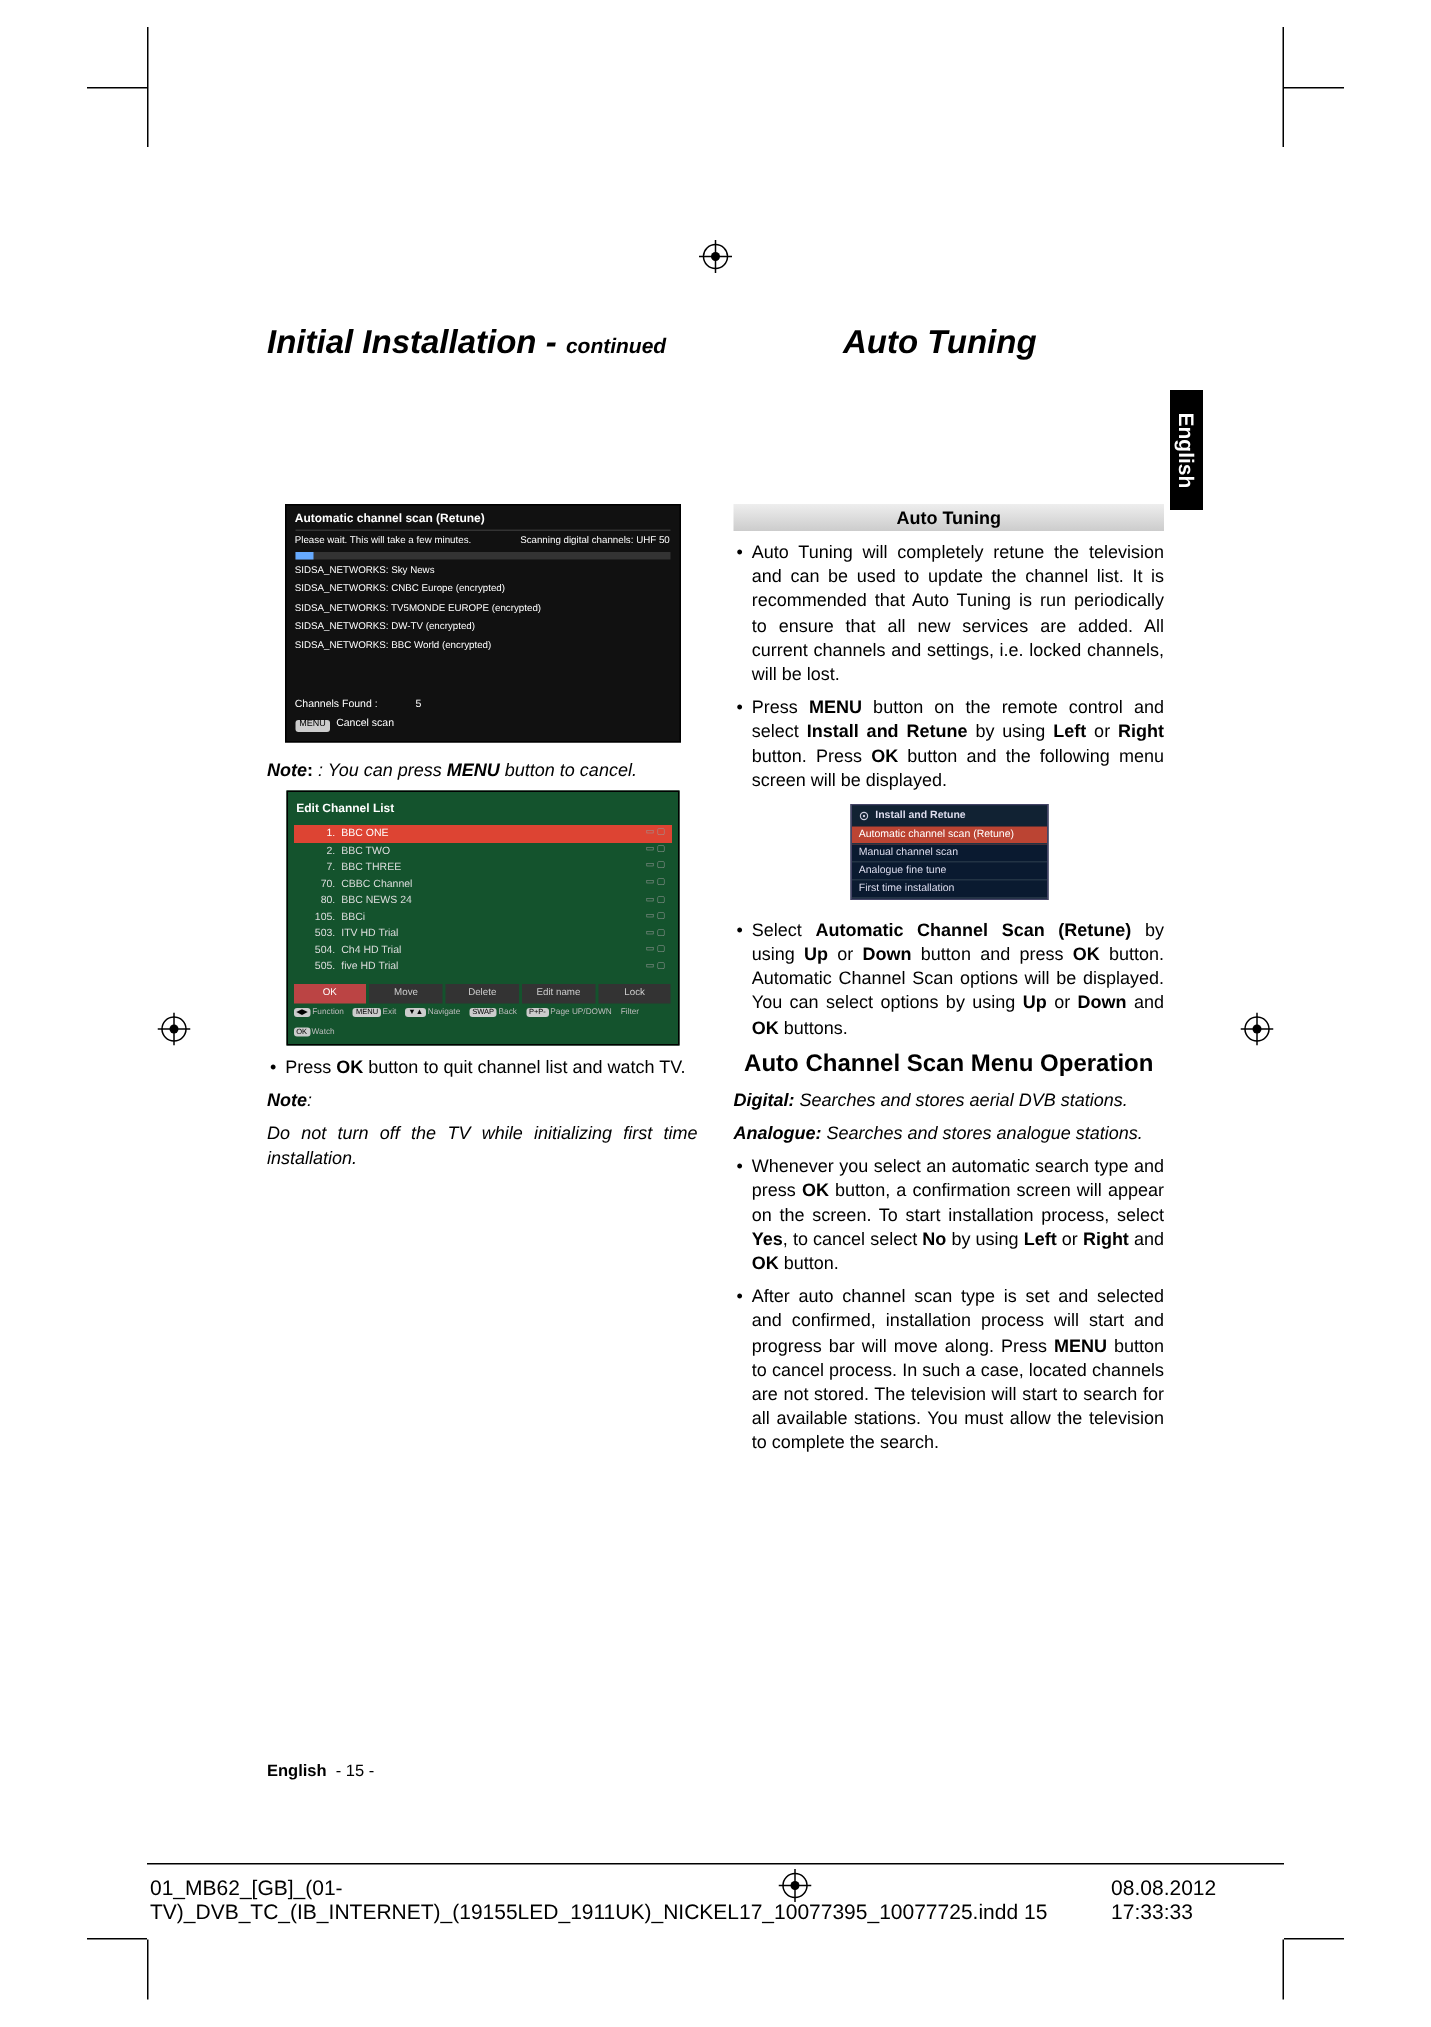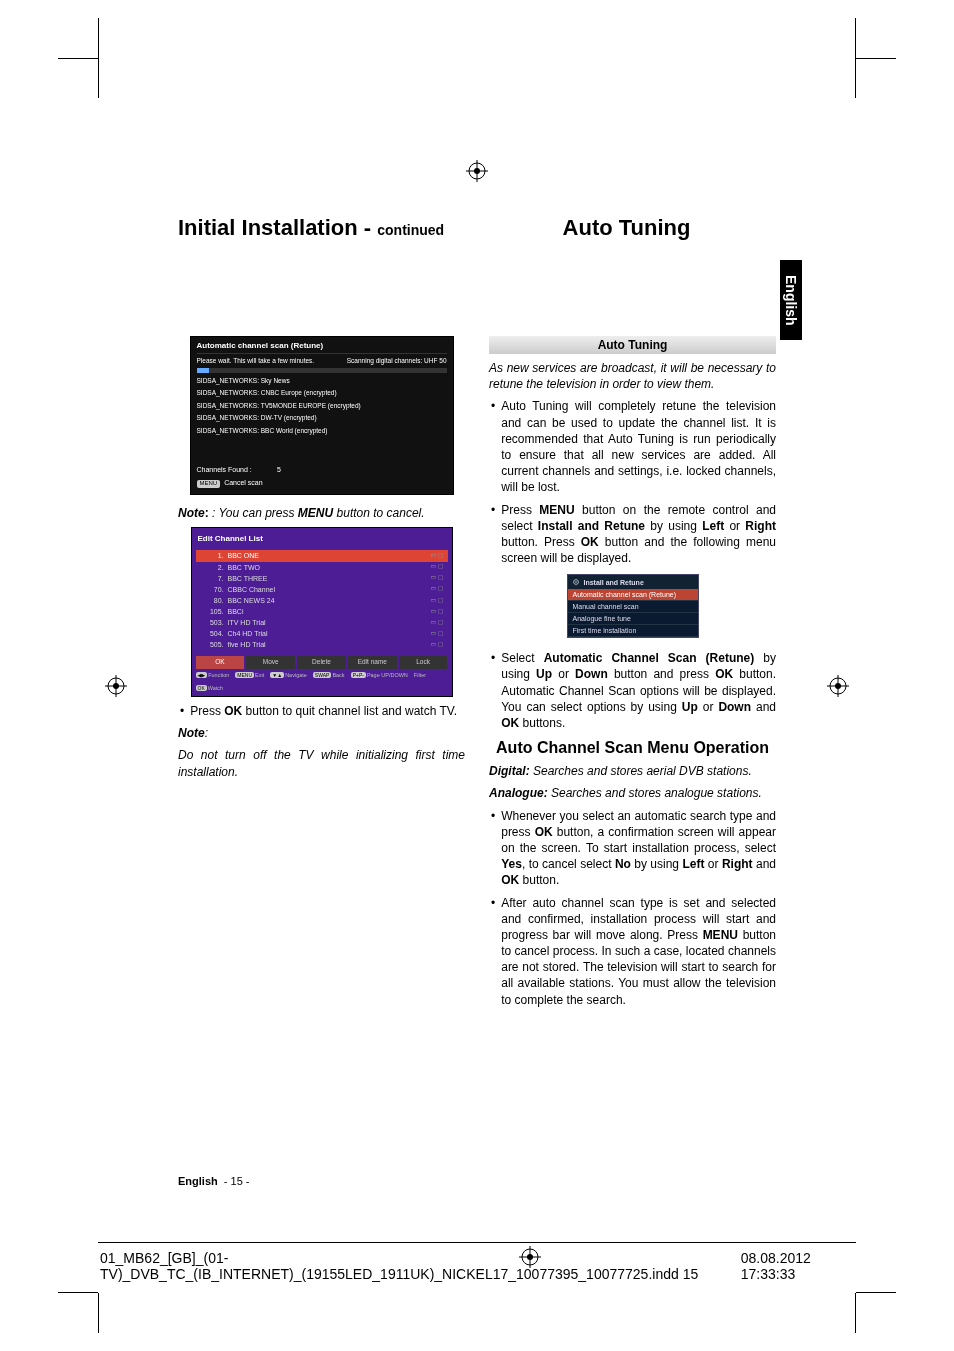--- a/index.html
+++ b/index.html
@@ -34,20 +34,21 @@
     left: 178px;
     top: 215px;
     width: 598px;
   }
   h1.page-heading {
     font-size: 22px;
     font-weight: bold;
     margin: 0 0 20px 0;
     display: flex;
     align-items: flex-end;
+    font-style: italic;
   }
   h1 .left-title { flex:1; }
   h1 .cont { font-size: 14px; font-weight: bold; }
   h1 .right-title { flex:1; text-align: center; font-size: 22px; }
 
   .side-tab {
     position: absolute;
     right: 152px;
     top: 260px;
     width: 22px;
@@ -92,21 +93,21 @@
   .osd-scan .bar { height:5px; background:#333; margin:2px 0 4px 0; position:relative; }
   .osd-scan .bar::after { content:""; position:absolute; left:0; top:0; height:100%; width:5%; background:#6af; }
   .osd-scan .found { font-size: 6.5px; margin: 2px 0 4px 0; }
   .osd-scan .chfound { margin-top: 30px; font-size: 7px; }
   .osd-scan .btn { display:inline-block; background:#ccc; color:#000; font-size:6px; padding:0 3px; margin-right:2px; border-radius:2px; }
 
   
   .osd-list {
     width: 252px;
     margin: 1px auto;
-    background:#4c1d95;
+    background:#14532d;
     padding:4px;
   }
   .osd-list .hdr { font-weight:bold; font-size:8px; color:#fff; margin:2px 0 6px 2px; }
   .osd-list .row { display:flex; align-items:center; font-size:7px; padding:1px 4px; color:#ddd; }
   .osd-list .row.sel { background:#d43; color:#fff; }
   .osd-list .row .num { width:24px; text-align:right; margin-right:4px; }
   .osd-list .row .name { flex:1; }
   .osd-list .row .icons { font-size:6px; color:#999; }
   .osd-list .btnrow { display:flex; gap:2px; margin-top:6px; }
   .osd-list .btnrow .b { flex:1; text-align:center; background:#333; color:#ccc; font-size:6.5px; padding:2px 0; }
@@ -332,21 +333,20 @@
           <span>Press </span><b>OK</b><span> button to quit channel list and watch TV.</span>
         </span>
           </p>
 
         <p><b class="italic"><span>Note</span></b><span class="italic">:</span></p>
         <p class="italic">Do not turn off the TV while initializing first time installation.</p>
       </div>
 
       <div class="col">
         <div class="section-bar">Auto Tuning</div>
-        <p class="italic">As new services are broadcast, it will be necessary to retune the television in order to view them.</p>
         <p class="bullet">
             <span>Auto Tuning will completely retune the television and can be used to update the channel list. It is recommended that Auto Tuning is run periodically to ensure that all new services are added. All current channels and settings, i.e. locked channels, will be lost.</span>
           </p>
         <p class="bullet">
             <span>
           <span>Press </span><b>MENU</b><span> button on the remote control and select </span><b>Install and Retune</b><span> by using </span><b>Left</b><span> or </span><b>Right</b><span> button. Press </span><b>OK</b><span> button and the following menu screen will be displayed.</span>
         </span>
           </p>
 
         <div class="osd-menu">

